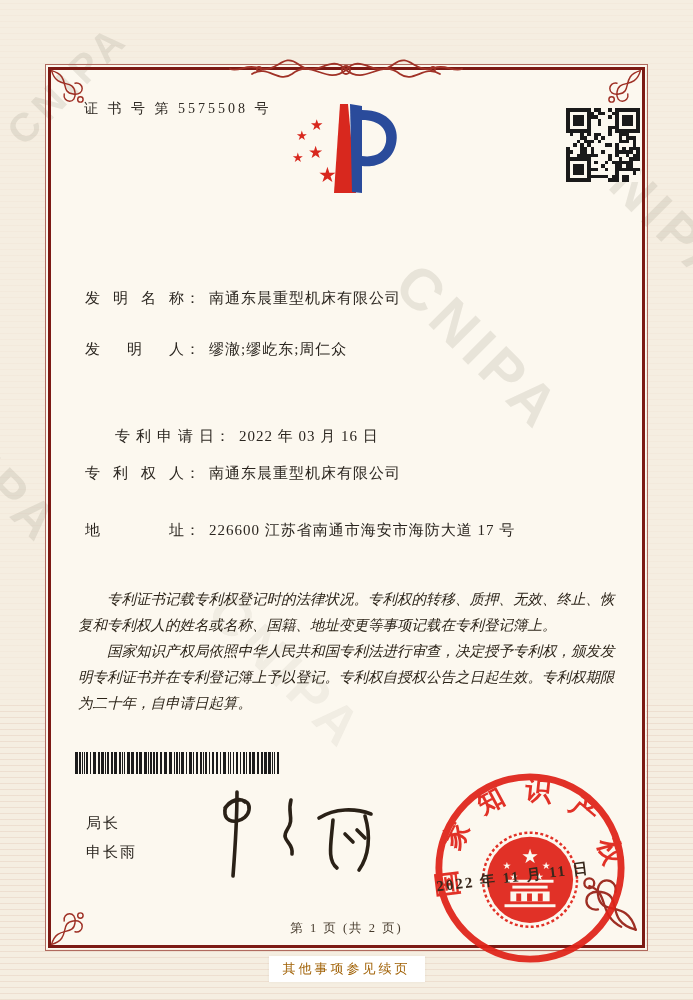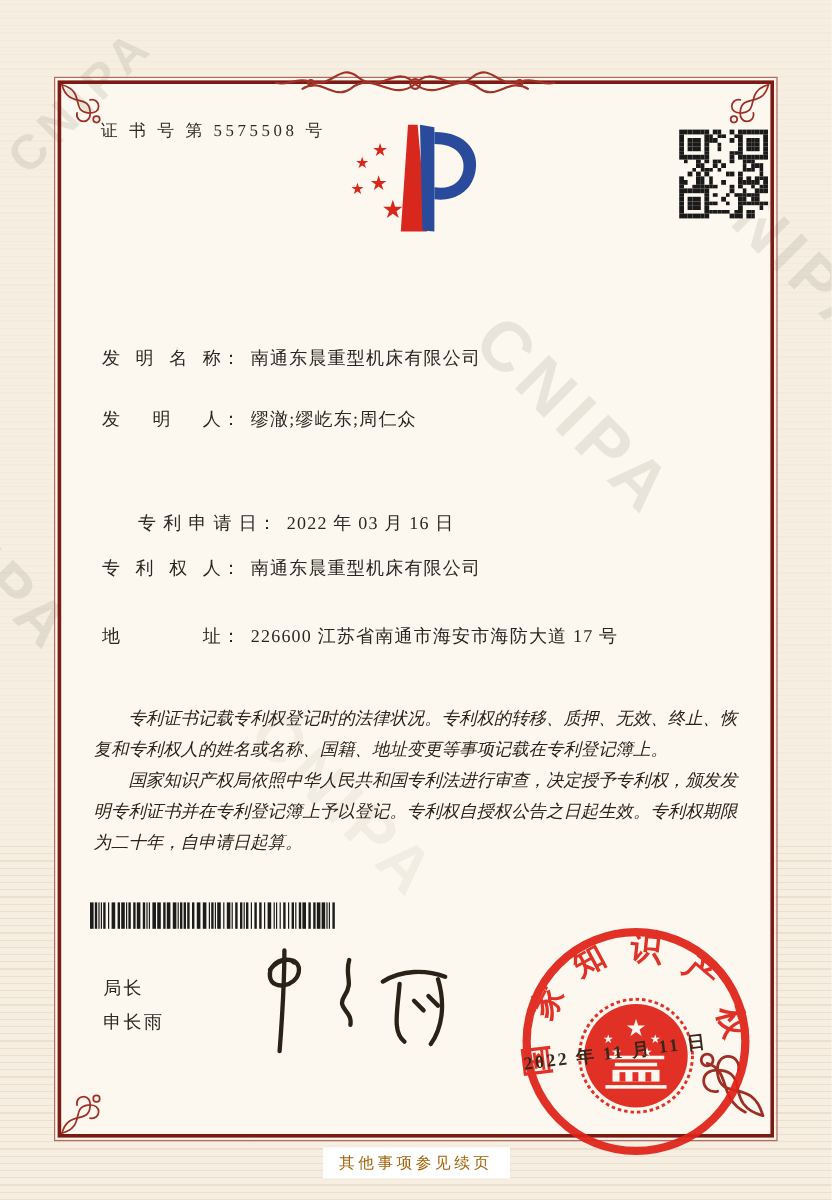--- a/index.html
+++ b/index.html
@@ -725,20 +725,21 @@
       <path d="M30,22 C40,10 56,12 54,24 C52,36 32,40 30,28 C28,16 44,10 50,16"></path>
       <path d="M42,6 C42,30 40,64 38,90"></path>
       <path d="M96,14 C92,28 100,32 92,44 C85,55 99,56 97,68"></path>
       <path d="M124,32 C140,22 160,22 176,28"></path>
       <path d="M138,34 C136,58 132,74 142,82"></path>
       <path d="M150,48 L158,56 M162,44 L170,52"></path>
       <path d="M170,30 C176,50 174,70 164,84"></path>
     </g>
   </svg>
 
+  <div class="page-no">第 1 页 (共 2 页)</div>
 </div>
 
 <svg class="seal" viewBox="0 0 200 200">
   <circle cx="100" cy="100" r="93" fill="none" stroke="#e02318" stroke-width="7"></circle>
   <defs>
       <path id="sealArc" d="M 28 130 A 76 76 0 1 1 172 130" fill="none"></path>
     </defs>
   <text font-size="27" font-weight="bold" fill="#e02318" font-family="'Liberation Serif',serif">
     <textPath href="#sealArc" startOffset="2" textLength="300">国家知识产权局</textPath>
   </text>

